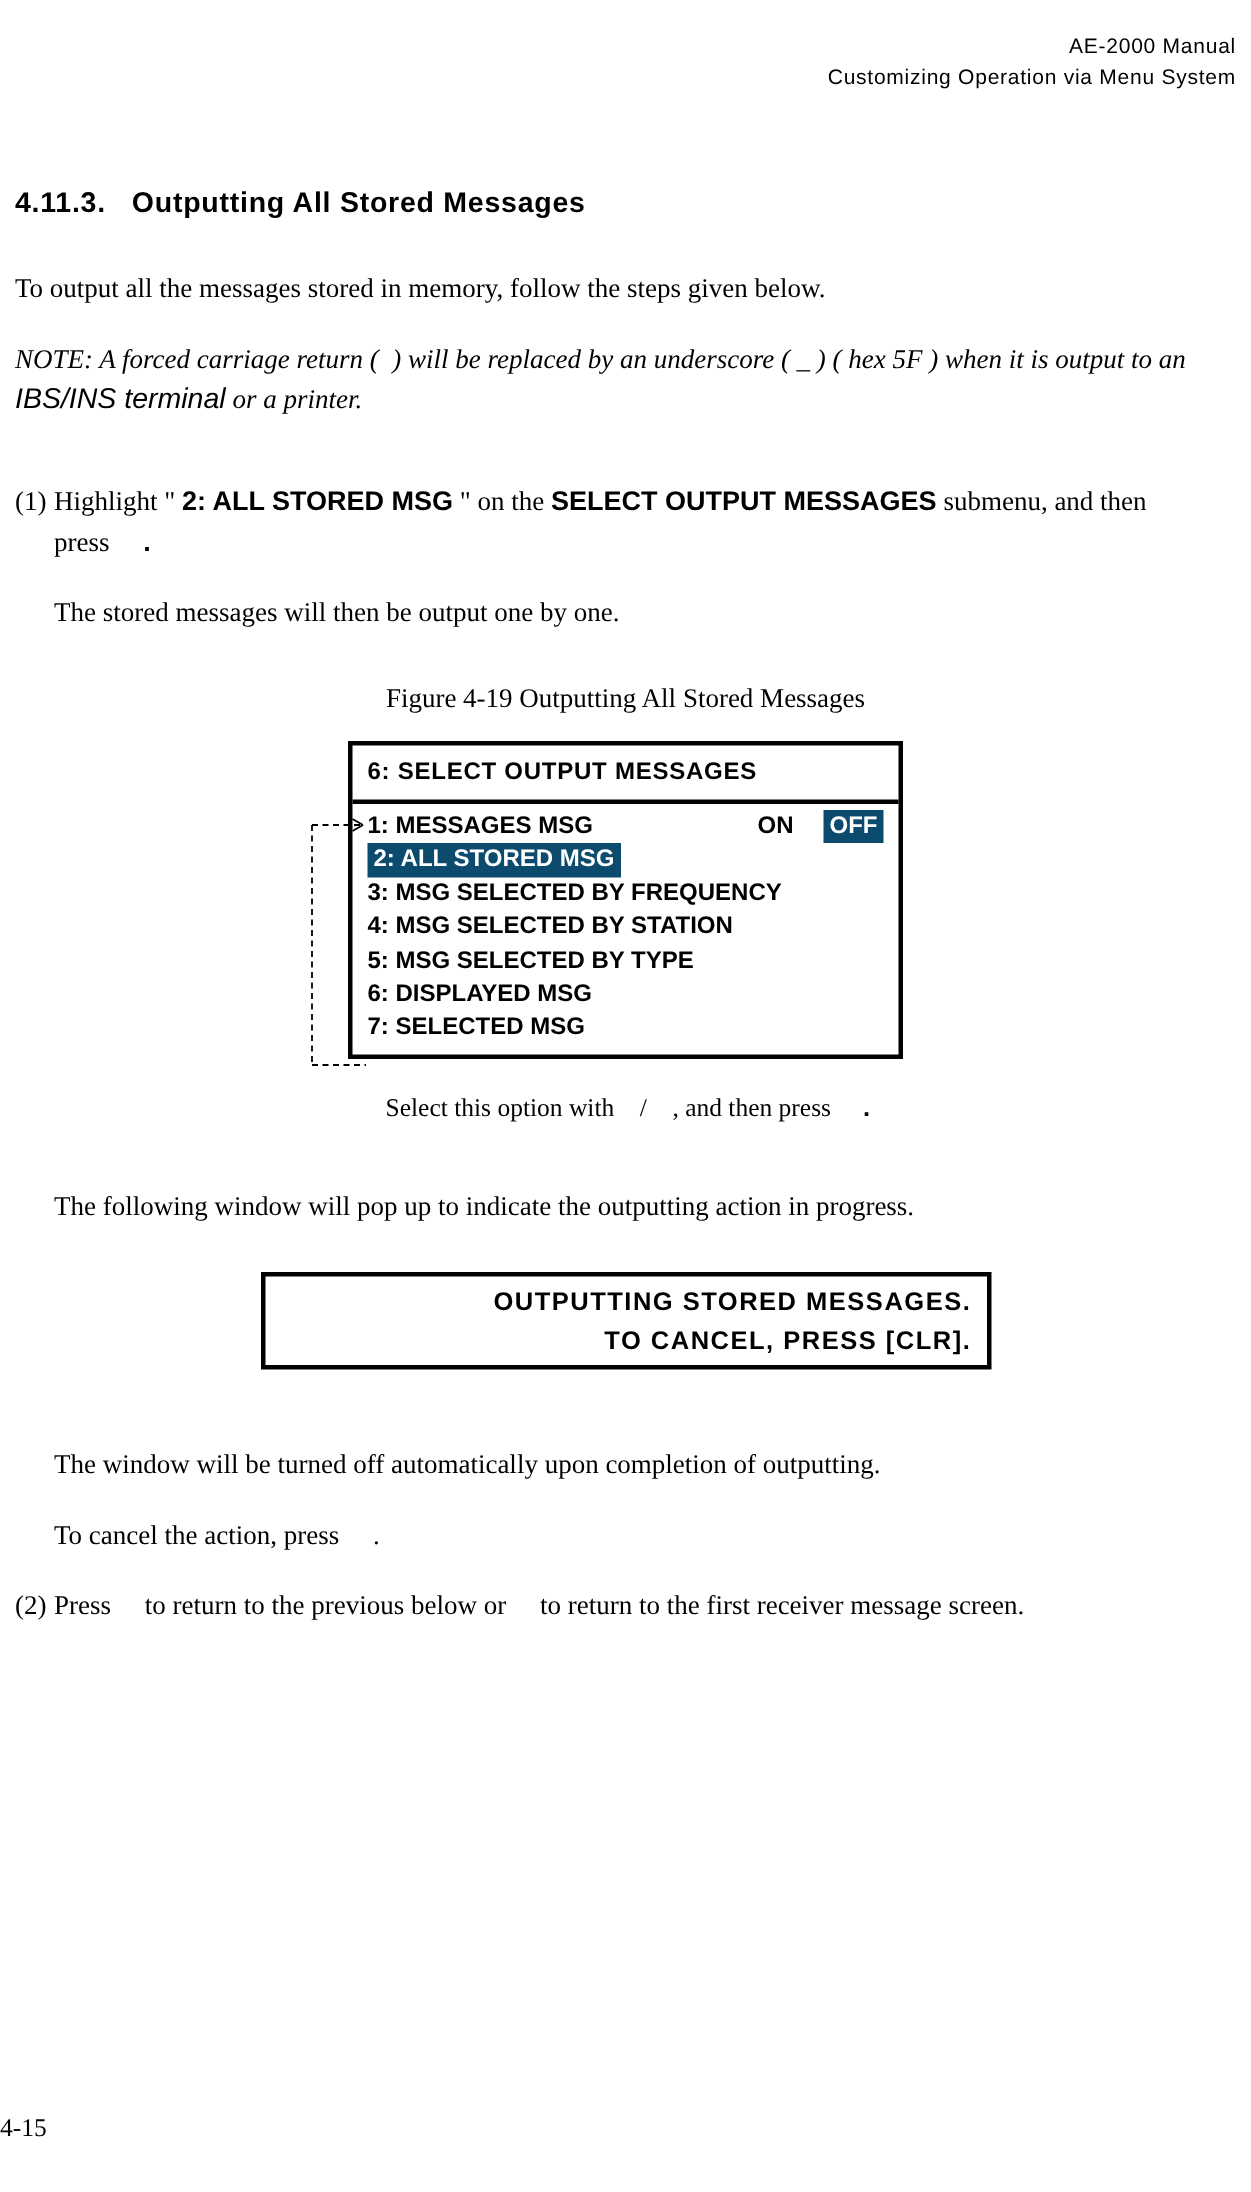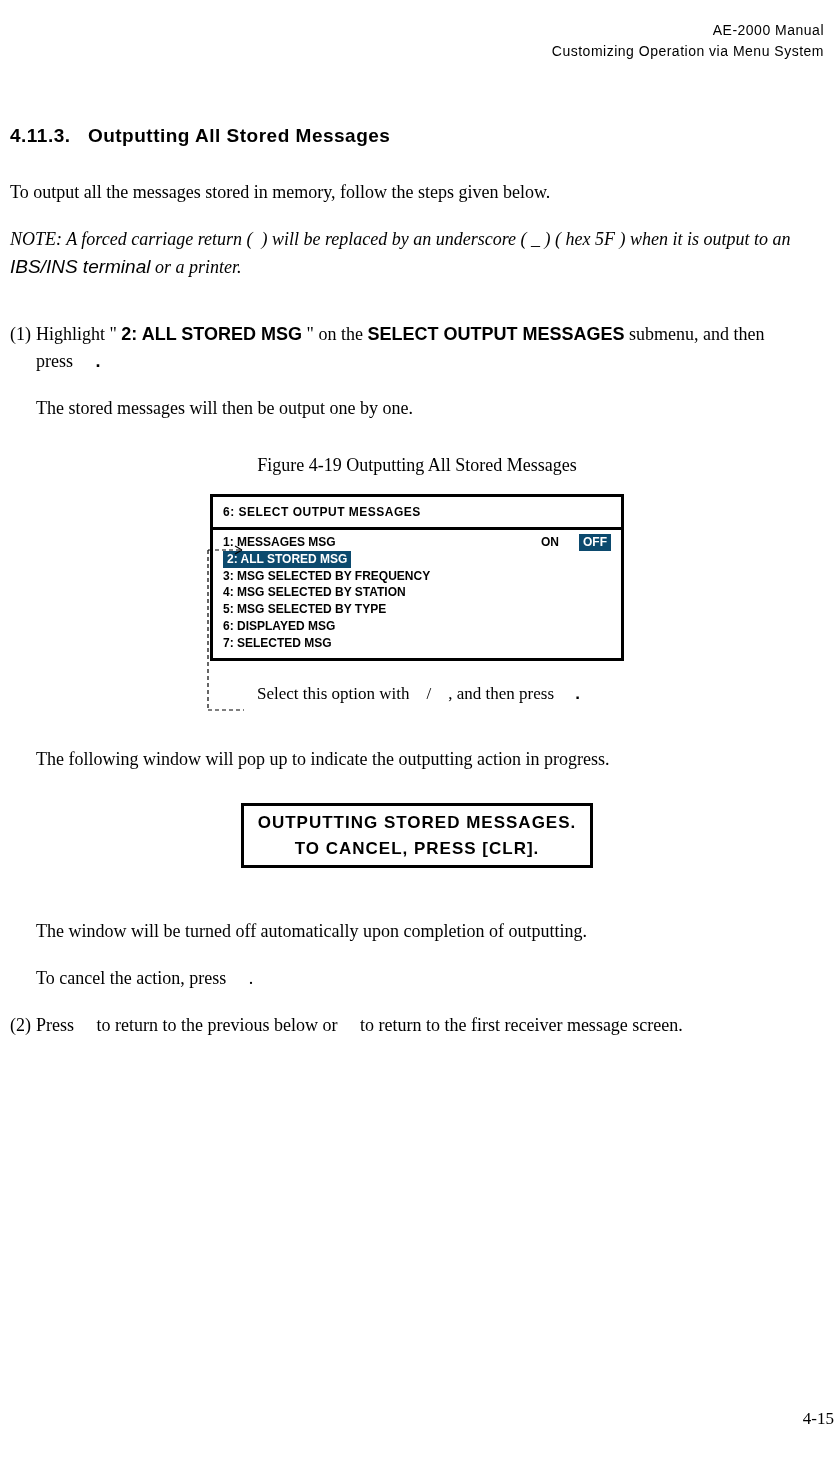--- a/index.html
+++ b/index.html
@@ -68,24 +68,24 @@
       margin-bottom: 15px;
     }
     .menu-box-wrap {
       display: flex;
       justify-content: center;
       margin-bottom: 20px;
       position: relative;
     }
     .menu-box {
       border: 3px solid #000;
-      width: 414px;
-      font-family: Arial, Helvetica, sans-serif;
-      font-weight: bold;
-      font-size: 12px;
+      width: 370px;
+      font-family: Arial, Helvetica, sans-serif;
+      font-weight: bold;
+      font-size: 16px;
     }
     .menu-title {
       border-bottom: 3px solid #000;
       padding: 6px 10px;
       letter-spacing: 0.5px;
     }
     .menu-body {
       padding: 4px 10px 6px 10px;
     }
     .menu-line {
@@ -123,34 +123,34 @@
       font-family: Georgia, 'Times New Roman', serif;
       font-size: 17px;
     }
     .popup-box-wrap {
       display: flex;
       justify-content: center;
       margin: 20px 0 50px 0;
     }
     .popup-box {
       border: 3px solid #000;
-      width: 352px;
-      text-align: center;
+      width: 487px;
+      text-align: right;
       font-family: Arial, Helvetica, sans-serif;
       font-weight: bold;
       font-size: 17px;
       padding: 4px 10px;
       letter-spacing: 1px;
     }
     .page-number {
       position: absolute;
       bottom: 30px;
       left: 0;
       right: 0;
-      text-align: right;
+      text-align: left;
       font-size: 17px;
     }
   </style>
 </head>
 <body>
 
 <div class="header-right">
   <div>AE-2000 Manual</div>
   <div>Customizing Operation via Menu System</div>
 </div>

